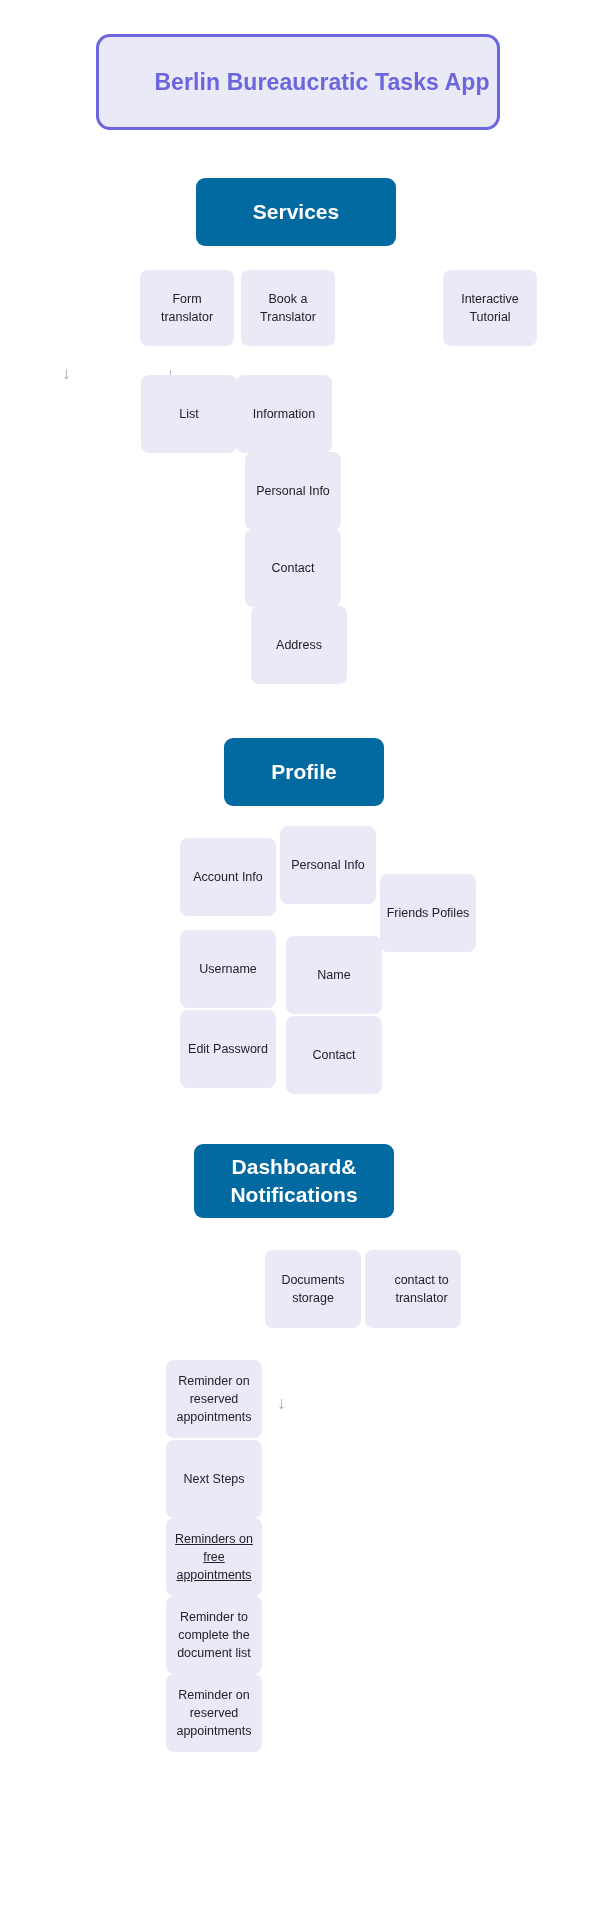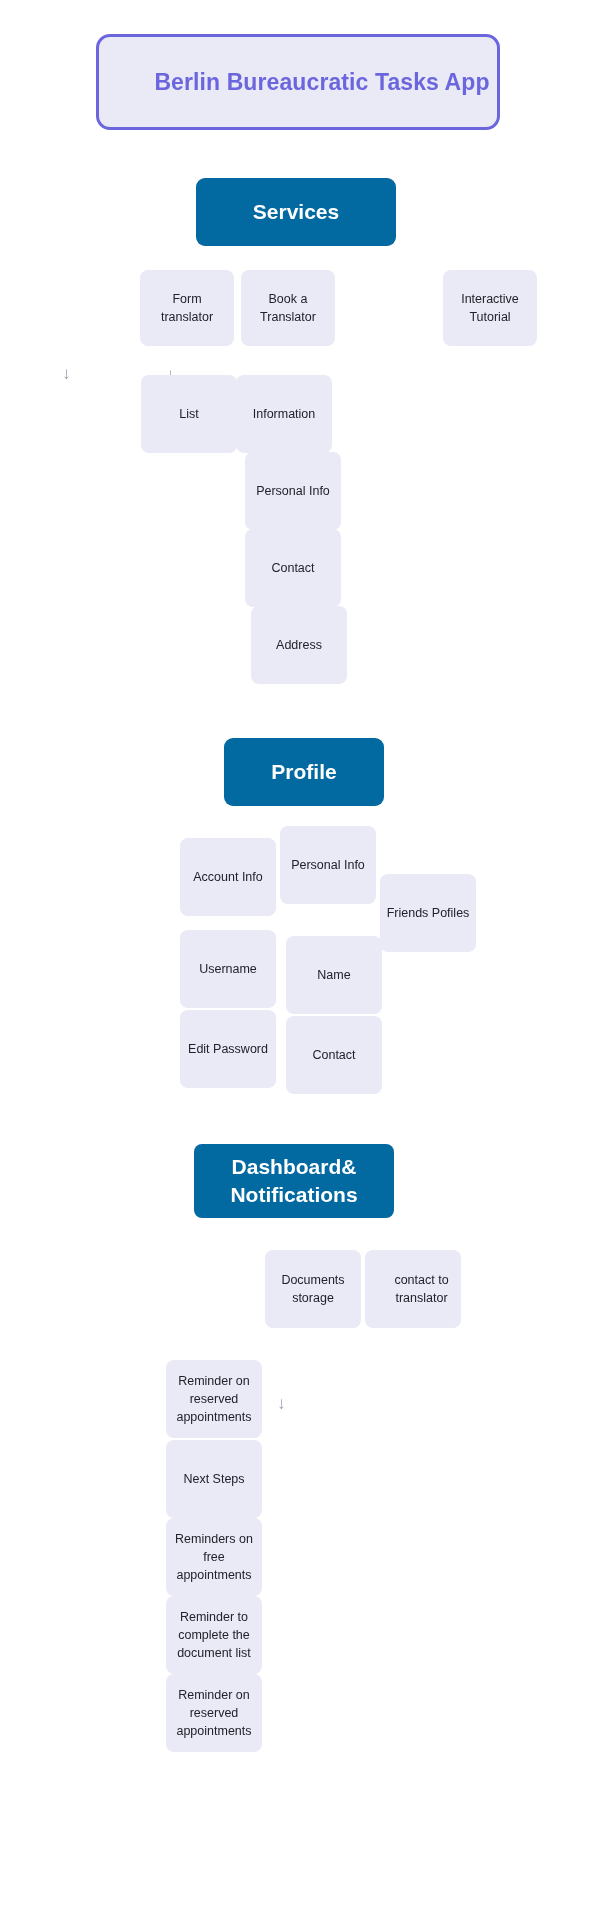--- a/index.html
+++ b/index.html
@@ -115,29 +115,29 @@
   <div class="node" style="left:180px; top:826px; width:96px; height:78px;margin-top:12px;">Account Info</div>
   <div class="node" style="left:280px; top:826px; width:96px; height:78px;">Personal Info</div>
   <div class="node" style="left:380px; top:826px; width:96px; height:78px;margin-top:48px;">Friends Pofiles</div>
 
   <div class="node" style="left:180px; top:930px; width:96px; height:78px;">Username</div>
   <div class="node" style="left:180px; top:1010px; width:96px; height:78px;">Edit Password</div>
 
   <div class="node" style="left:286px; top:936px; width:96px; height:78px;">Name</div>
   <div class="node" style="left:286px; top:1016px; width:96px; height:78px;">Contact</div>
 
-  <div class="section-header" style="left:194px; top:1144px; width:200px; height:74px; flex-direction:column;border-radius:8px;">
+  <div class="section-header" style="left:194px; top:1144px; width:200px; height:74px; flex-direction:column;">
     <span>Dashboard&amp;</span>
     <span>Notifications</span>
   </div>
 
   <div class="node" style="left:265px; top:1250px; width:96px; height:78px;">Documents storage</div>
   <div class="node" style="left:365px; top:1250px; width:96px; height:78px;padding-left:23px;">contact to translator</div>
 
   <div class="arrow" style="left:277px; top:1395px;">↓</div>
 
   <div class="node" style="left:166px; top:1360px; width:96px; height:78px;">Reminder on reserved appointments</div>
   <div class="node" style="left:166px; top:1440px; width:96px; height:78px;">Next Steps</div>
-  <div class="node" style="left:166px; top:1518px; width:96px; height:78px;">Reminders on free appointments</div>
+  <div class="node" style="left:166px; top:1518px; width:96px; height:78px;text-decoration:underline;">Reminders on free appointments</div>
   <div class="node" style="left:166px; top:1596px; width:96px; height:78px;">Reminder to complete the document list</div>
   <div class="node" style="left:166px; top:1674px; width:96px; height:78px;">Reminder on reserved appointments</div>
 
 </div>
 
 </body></html>

